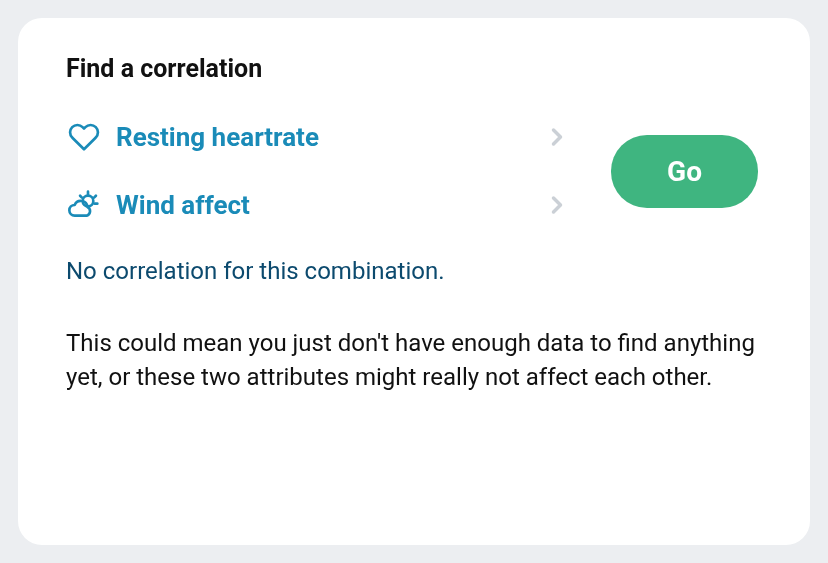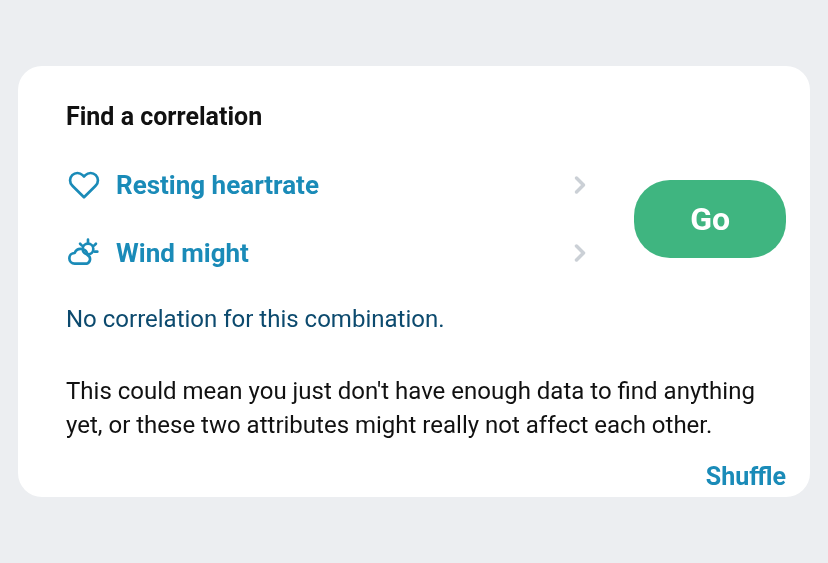--- a/index.html
+++ b/index.html
@@ -13,22 +13,22 @@
       width: 828px;
       height: 563px;
       display: flex;
       align-items: center;
       justify-content: center;
     }
     .card {
       background: #ffffff;
       border-radius: 24px;
       width: 792px;
-      height: 431px;
-      padding: 36px 24px 32px 48px;
+      height: 527px;
+      padding: 36px 52px 32px 48px;
       display: flex;
       flex-direction: column;
     }
     .title {
       font-size: 25px;
       font-weight: 700;
       color: #111111;
       margin-bottom: 32px;
     }
     .selectors-row {
@@ -68,21 +68,21 @@
     .chevron {
       color: #cbd0d6;
       display: flex;
       align-items: center;
     }
     .go-button {
       background: #3fb580;
       color: #ffffff;
       border: none;
       border-radius: 36px;
-      font-size: 32px;
+      font-size: 28px;
       font-weight: 700;
       padding: 20px 56px;
       cursor: pointer;
       font-family: inherit;
     }
     .message {
       font-size: 24px;
       color: #0c4a6e;
       line-height: 1.35;
       margin-bottom: 20px;
@@ -136,32 +136,29 @@
         <span class="selector-icon">
           <svg width="32" height="32" viewBox="0 0 24 24" fill="none" stroke="currentColor" stroke-width="2" stroke-linecap="round" stroke-linejoin="round">
             <circle cx="15" cy="9" r="4"></circle>
             <line x1="15" y1="2" x2="15" y2="4"></line>
             <line x1="20.95" y1="5.05" x2="19.54" y2="6.46"></line>
             <line x1="22" y1="11" x2="20" y2="11"></line>
             <line x1="9.05" y1="5.05" x2="10.46" y2="6.46"></line>
             <path d="M5 20a4 4 0 0 1 0-8 5 5 0 0 1 9.6 1.5A3.5 3.5 0 0 1 14 20H5z"></path>
           </svg>
         </span>
-        <span class="selector-label">Wind might</span>
+        <span class="selector-label">Wind affect</span>
         <span class="chevron">
           <svg width="28" height="28" viewBox="0 0 24 24" fill="none" stroke="currentColor" stroke-width="3" stroke-linecap="round" stroke-linejoin="round">
             <polyline points="9 18 15 12 9 6"></polyline>
           </svg>
         </span>
       </div>
 
     </div>
 
     <button class="go-button">Go</button>
   </div>
 
   <p class="message">No correlation for this combination.</p>
   <p class="explanation">This could mean you just don't have enough data to find anything yet, or these two attributes might really not affect each other.</p>
 
-  <div class="footer">
-    <button class="shuffle-link">Shuffle</button>
-  </div>
 </div>
 
 </body></html>

